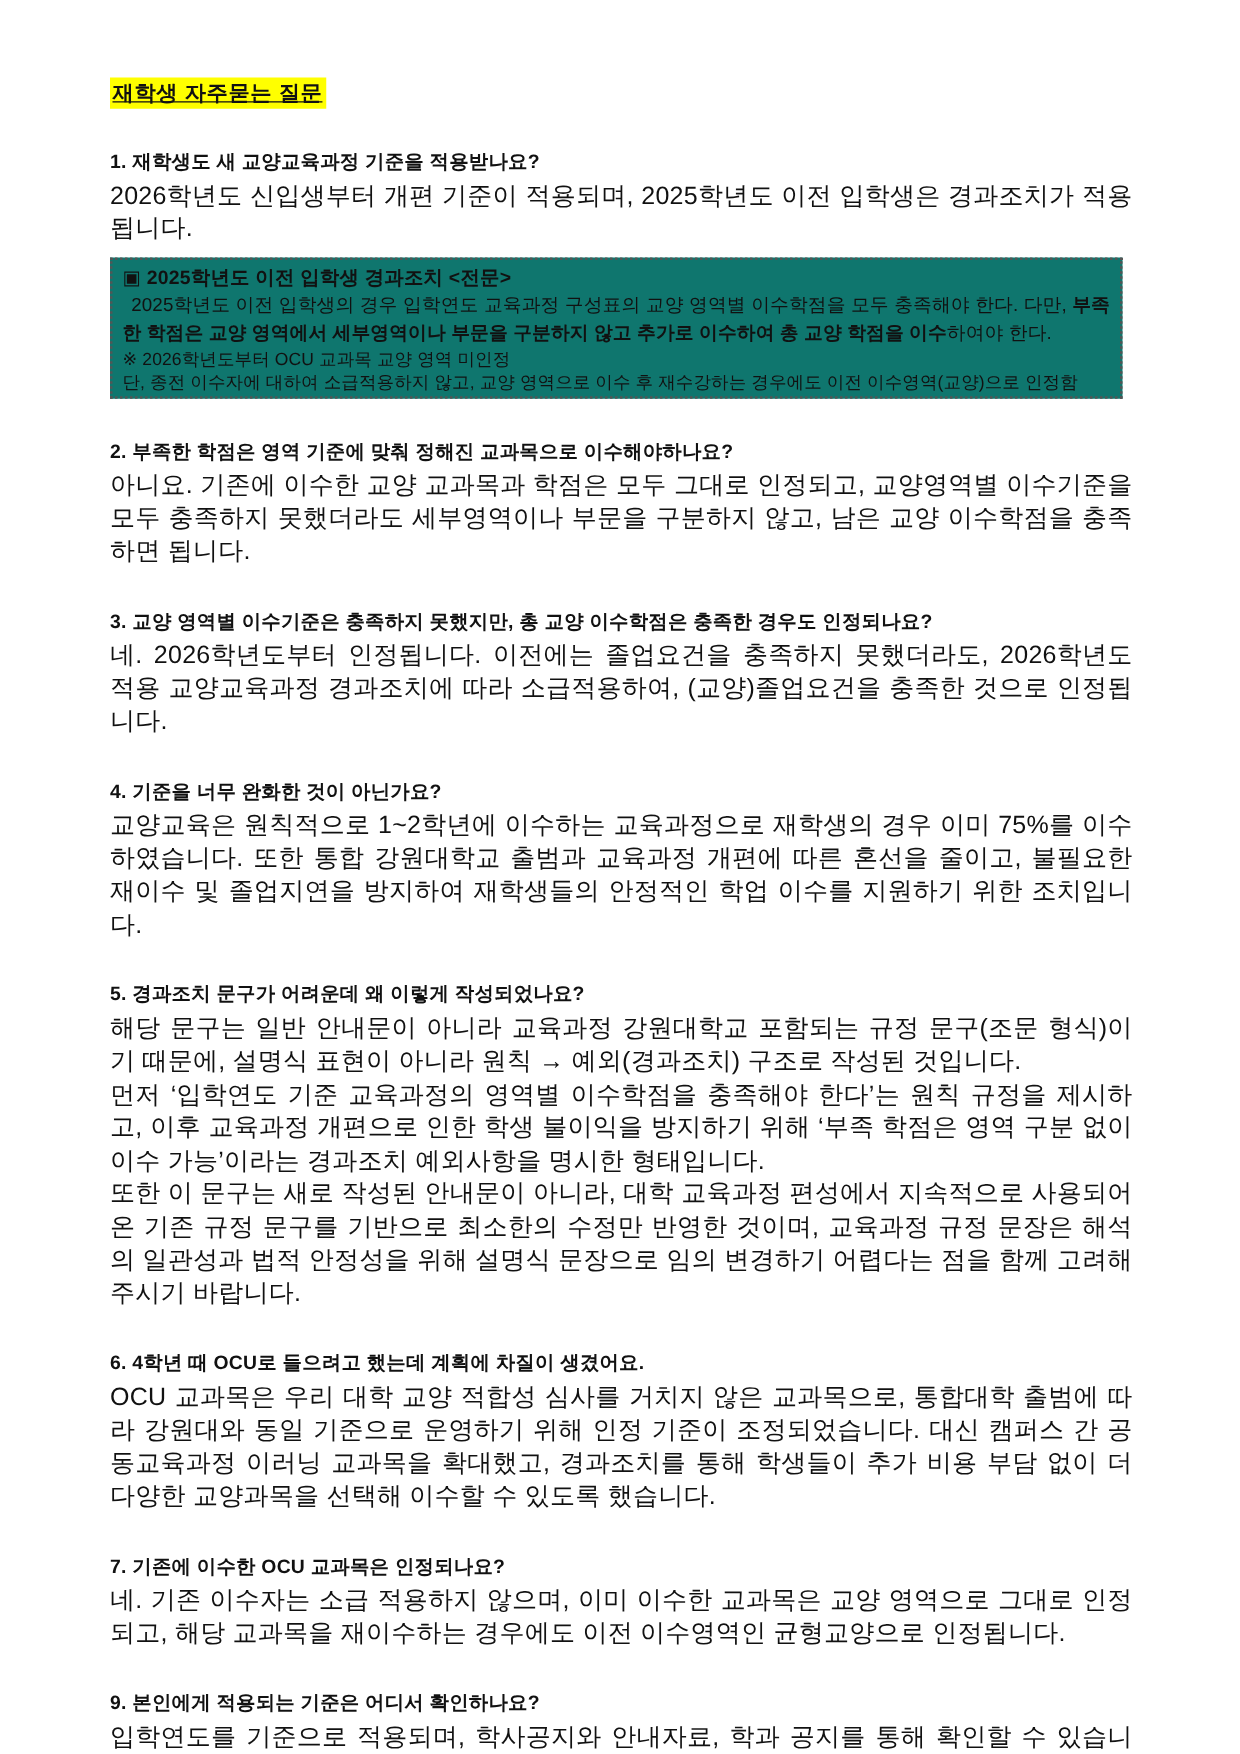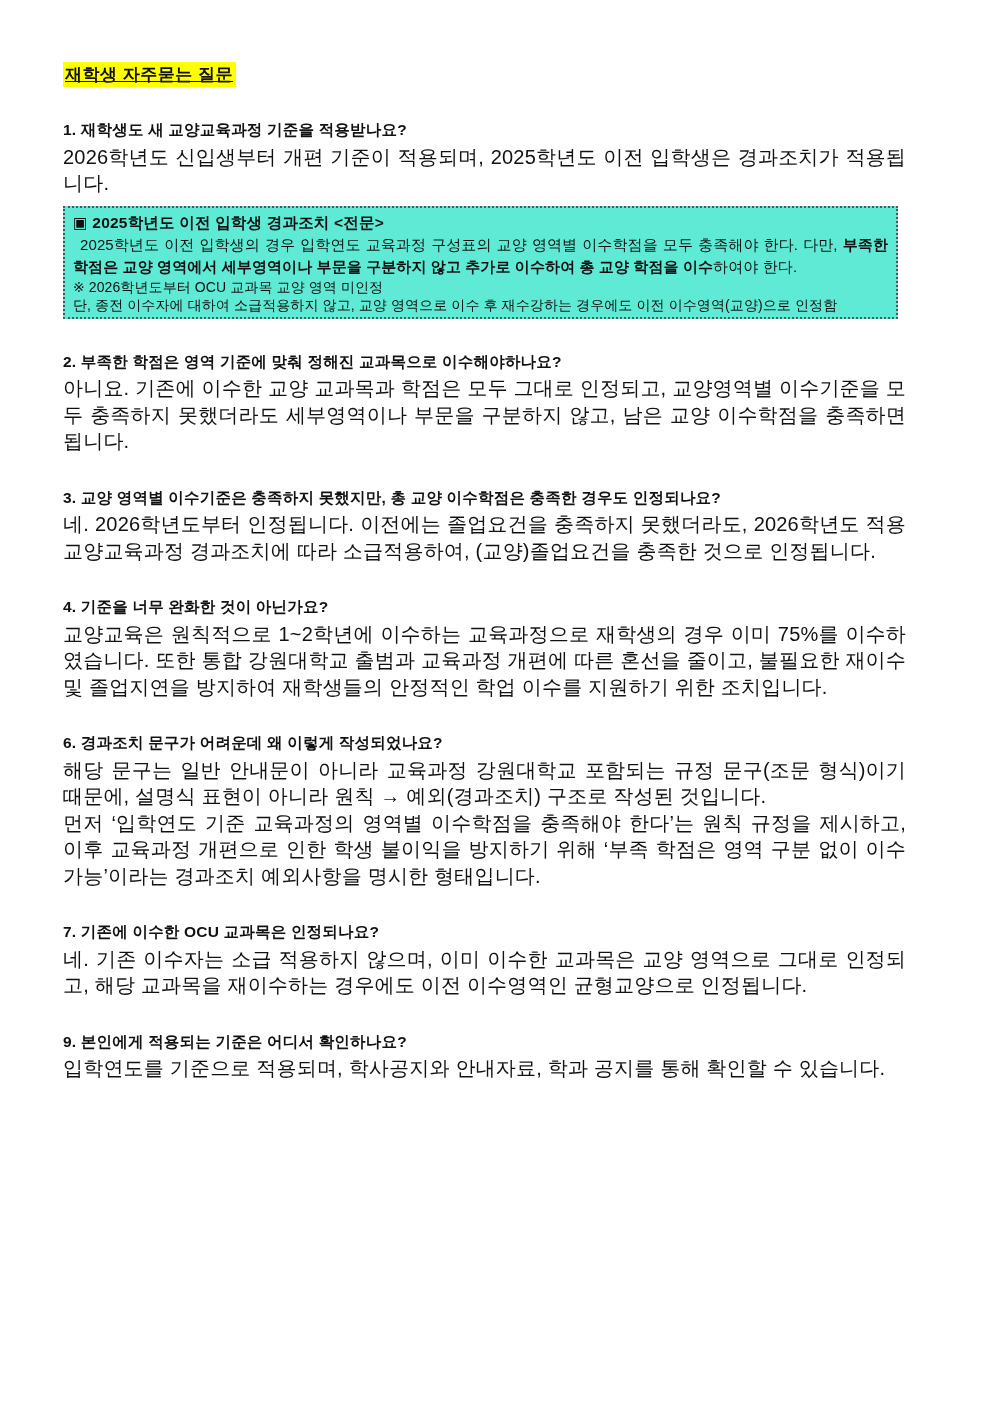--- a/index.html
+++ b/index.html
@@ -11,21 +11,21 @@
     width: 992px;
     height: 1403px;
     font-family: "Liberation Sans", "DejaVu Sans", sans-serif;
     color: #111111;
     overflow: hidden;
   }
   .page {
     box-sizing: border-box;
     width: 992px;
     height: 1005px;
-    padding: 62px 86px 20px 63px;
+    padding: 62px 86px 20px 88px;
   }
   .doc-title {
     display: inline-block;
     background: #ffff00;
     font-size: 17px;
     font-weight: bold;
     text-decoration: underline;
     padding: 2px 3px 2px 2px;
     letter-spacing: 0.5px;
     line-height: 1.25;
@@ -47,21 +47,21 @@
     font-weight: normal;
     line-height: 26.5px;
     text-align: justify;
     letter-spacing: 0.2px;
     word-break: break-all;
   }
   .notice-box {
     margin-top: 9px;
     margin-right: 8px;
     border: 2px dotted #555555;
-    background: #5eead4;
+    background: #0f766e;
     padding: 3px 8px 3px 8px;
   }
   .box-header {
     margin: 0;
     font-size: 15.5px;
     font-weight: bold;
     line-height: 23px;
     letter-spacing: 0.2px;
   }
   .box-body {
@@ -112,25 +112,30 @@
     <p class="q">3. 교양 영역별 이수기준은 충족하지 못했지만, 총 교양 이수학점은 충족한 경우도 인정되나요?</p>
     <p class="a">네. 2026학년도부터 인정됩니다. 이전에는 졸업요건을 충족하지 못했더라도, 2026학년도 적용 교양교육과정 경과조치에 따라 소급적용하여, (교양)졸업요건을 충족한 것으로 인정됩니다.</p>
   </section>
 
   <section class="faq-item">
     <p class="q">4. 기준을 너무 완화한 것이 아닌가요?</p>
     <p class="a">교양교육은 원칙적으로 1~2학년에 이수하는 교육과정으로 재학생의 경우 이미 75%를 이수하였습니다. 또한 통합 강원대학교 출범과 교육과정 개편에 따른 혼선을 줄이고, 불필요한 재이수 및 졸업지연을 방지하여 재학생들의 안정적인 학업 이수를 지원하기 위한 조치입니다.</p>
   </section>
 
   <section class="faq-item">
-    <p class="q">6. 경과조치 문구가 어려운데 왜 이렇게 작성되었나요?</p>
+    <p class="q">5. 경과조치 문구가 어려운데 왜 이렇게 작성되었나요?</p>
     <p class="a">해당 문구는 일반 안내문이 아니라 교육과정 강원대학교 포함되는 규정 문구(조문 형식)이기 때문에, 설명식 표현이 아니라 원칙 → 예외(경과조치) 구조로 작성된 것입니다.</p>
     <p class="a">먼저 ‘입학연도 기준 교육과정의 영역별 이수학점을 충족해야 한다’는 원칙 규정을 제시하고, 이후 교육과정 개편으로 인한 학생 불이익을 방지하기 위해 ‘부족 학점은 영역 구분 없이 이수 가능’이라는 경과조치 예외사항을 명시한 형태입니다.</p>
+    <p class="a">또한 이 문구는 새로 작성된 안내문이 아니라, 대학 교육과정 편성에서 지속적으로 사용되어 온 기존 규정 문구를 기반으로 최소한의 수정만 반영한 것이며, 교육과정 규정 문장은 해석의 일관성과 법적 안정성을 위해 설명식 문장으로 임의 변경하기 어렵다는 점을 함께 고려해 주시기 바랍니다.</p>
   </section>
 
+  <section class="faq-item">
+    <p class="q">6. 4학년 때 OCU로 들으려고 했는데 계획에 차질이 생겼어요.</p>
+    <p class="a">OCU 교과목은 우리 대학 교양 적합성 심사를 거치지 않은 교과목으로, 통합대학 출범에 따라 강원대와 동일 기준으로 운영하기 위해 인정 기준이 조정되었습니다. 대신 캠퍼스 간 공동교육과정 이러닝 교과목을 확대했고, 경과조치를 통해 학생들이 추가 비용 부담 없이 더 다양한 교양과목을 선택해 이수할 수 있도록 했습니다.</p>
+  </section>
 
   <section class="faq-item">
     <p class="q">7. 기존에 이수한 OCU 교과목은 인정되나요?</p>
     <p class="a">네. 기존 이수자는 소급 적용하지 않으며, 이미 이수한 교과목은 교양 영역으로 그대로 인정되고, 해당 교과목을 재이수하는 경우에도 이전 이수영역인 균형교양으로 인정됩니다.</p>
   </section>
 
 
   <section class="faq-item">
     <p class="q">9. 본인에게 적용되는 기준은 어디서 확인하나요?</p>
     <p class="a">입학연도를 기준으로 적용되며, 학사공지와 안내자료, 학과 공지를 통해 확인할 수 있습니다.</p>

